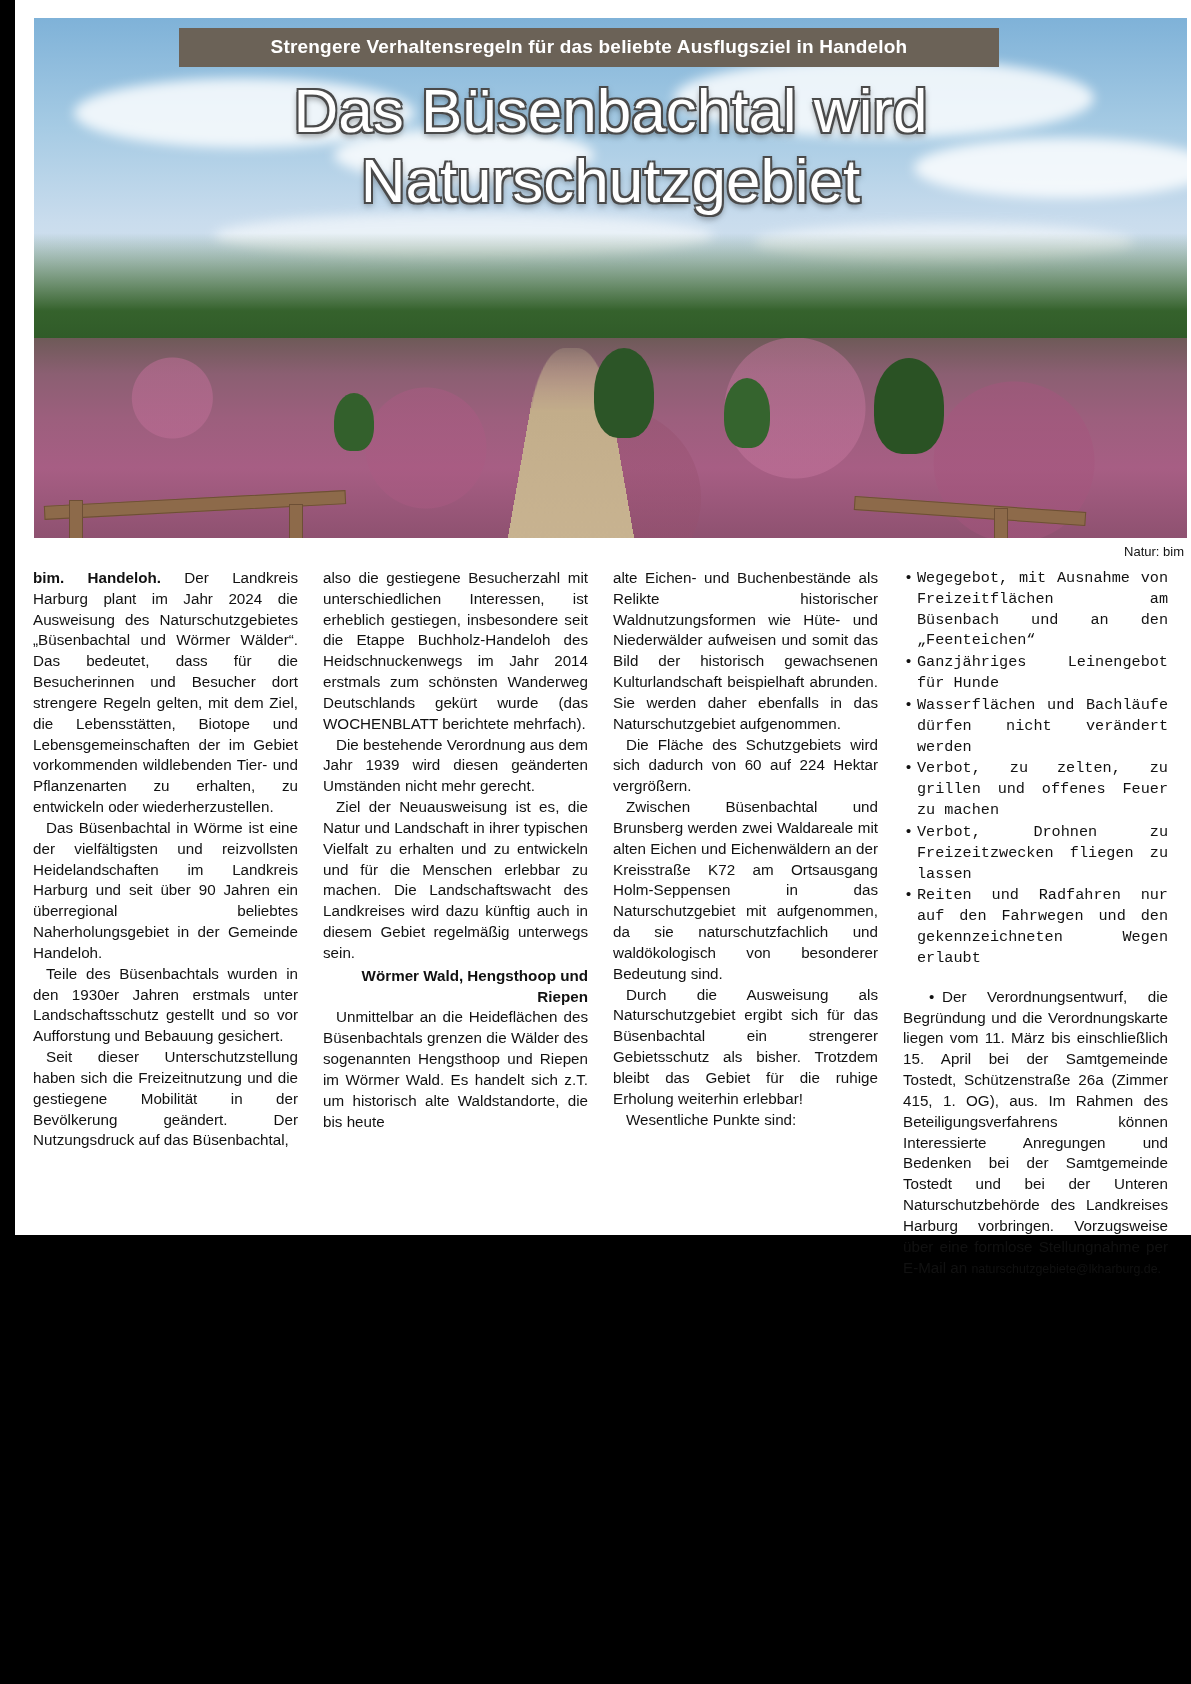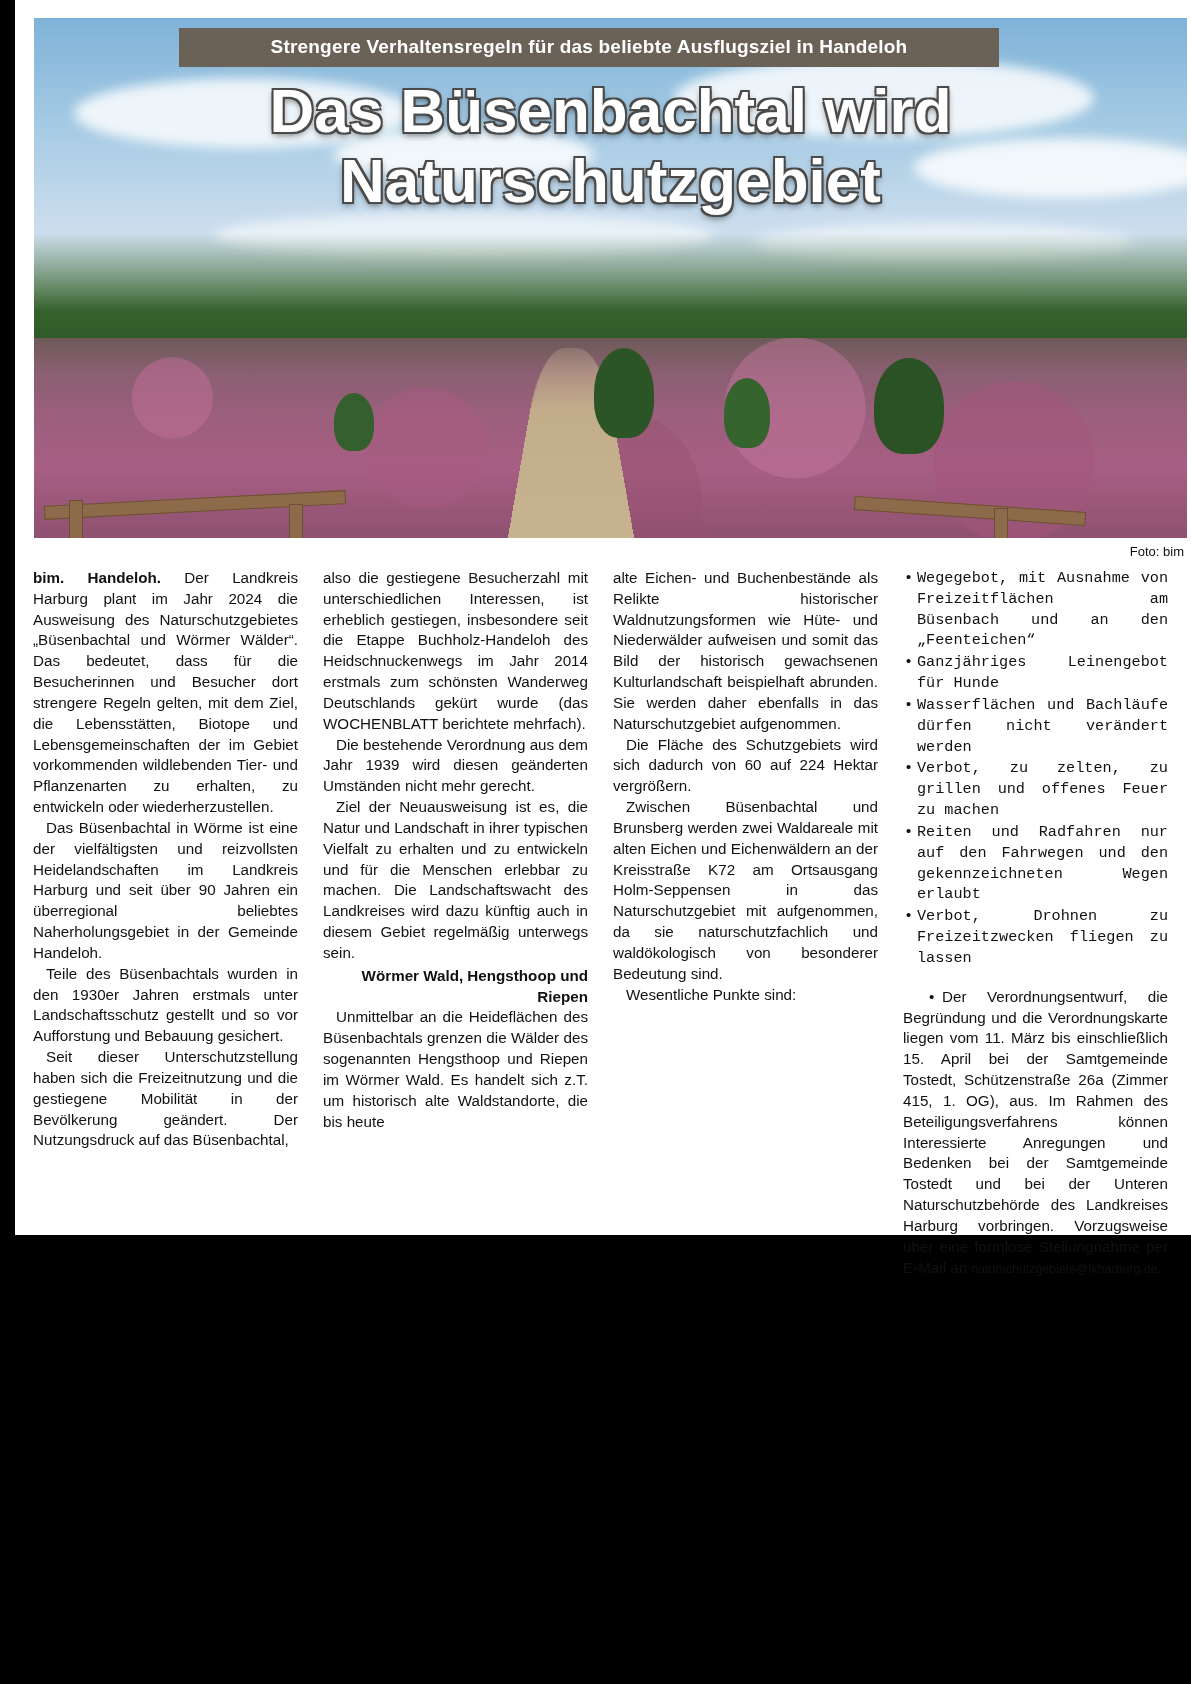--- a/index.html
+++ b/index.html
@@ -130,21 +130,21 @@
     box-sizing: border-box;
     z-index: 5;
   }
   .headline {
     position: absolute;
     left: 0; top: 58px;
     width: 100%;
     text-align: center;
     z-index: 5;
     color: #ffffff;
-    font-weight: bold;
+    font-weight: normal;
     font-size: 62px;
     line-height: 1.13;
     text-shadow:
       2px 2px 0 #4a4a4a, -2px 2px 0 #4a4a4a, 2px -2px 0 #4a4a4a, -2px -2px 0 #4a4a4a,
       0 3px 7px rgba(0,0,0,.55);
   }
   .headline .l2 { display: block; }
 
   .photo-credit {
     position: absolute;
@@ -233,21 +233,21 @@
       <div class="fence fp fp2"></div>
       <div class="fence fp fp3"></div>
 
       <div class="kicker">Strengere Verhaltensregeln für das beliebte Ausflugsziel in Handeloh</div>
       <div class="headline">
         <span class="l1">Das Büsenbachtal wird</span>
         <span class="l2">Naturschutzgebiet</span>
       </div>
     </div>
 
-    <div class="photo-credit">Foto: bim</div>
+    <div class="photo-credit">Natur: bim</div>
 
     <div class="columns">
 
       <div class="col">
         <p class="first"><span class="lead">bim. Handeloh.</span><span> Der Landkreis Harburg plant im Jahr 2024 die Ausweisung des Naturschutzgebietes „Büsenbachtal und Wörmer Wälder“. Das bedeutet, dass für die Besucherinnen und Besucher dort strengere Regeln gelten, mit dem Ziel, die Lebensstätten, Biotope und Lebensgemeinschaften der im Gebiet vorkommenden wildlebenden Tier- und Pflanzenarten zu erhalten, zu entwickeln oder wiederherzustellen.</span></p>
         <p>Das Büsenbachtal in Wörme ist eine der vielfältigsten und reizvollsten Heidelandschaften im Landkreis Harburg und seit über 90 Jahren ein überregional beliebtes Naherholungsgebiet in der Gemeinde Handeloh.</p>
         <p>Teile des Büsenbachtals wurden in den 1930er Jahren erstmals unter Landschaftsschutz gestellt und so vor Aufforstung und Bebauung gesichert.</p>
         <p>Seit dieser Unterschutzstellung haben sich die Freizeitnutzung und die gestiegene Mobilität in der Bevölkerung geändert. Der Nutzungsdruck auf das Büsenbachtal,</p>
       </div>
 
@@ -256,31 +256,32 @@
         <p>Die bestehende Verordnung aus dem Jahr 1939 wird diesen geänderten Umständen nicht mehr gerecht.</p>
         <p>Ziel der Neuausweisung ist es, die Natur und Landschaft in ihrer typischen Vielfalt zu erhalten und zu entwickeln und für die Menschen erlebbar zu machen. Die Landschaftswacht des Landkreises wird dazu künftig auch in diesem Gebiet regelmäßig unterwegs sein.</p>
         <p class="subhead">Wörmer Wald, Hengsthoop und Riepen</p>
         <p>Unmittelbar an die Heideflächen des Büsenbachtals grenzen die Wälder des sogenannten Hengsthoop und Riepen im Wörmer Wald. Es handelt sich z.T. um historisch alte Waldstandorte, die bis heute</p>
       </div>
 
       <div class="col">
         <p class="first">alte Eichen- und Buchenbestände als Relikte historischer Waldnutzungsformen wie Hüte- und Niederwälder aufweisen und somit das Bild der historisch gewachsenen Kulturlandschaft beispielhaft abrunden. Sie werden daher ebenfalls in das Naturschutzgebiet aufgenommen.</p>
         <p>Die Fläche des Schutzgebiets wird sich dadurch von 60 auf 224 Hektar vergrößern.</p>
         <p>Zwischen Büsenbachtal und Brunsberg werden zwei Waldareale mit alten Eichen und Eichenwäldern an der Kreisstraße K72 am Ortsausgang Holm-Seppensen in das Naturschutzgebiet mit aufgenommen, da sie naturschutzfachlich und waldökologisch von besonderer Bedeutung sind.</p>
+        <p>Durch die Ausweisung als Naturschutzgebiet ergibt sich für das Büsenbachtal ein strengerer Gebietsschutz als bisher. Trotzdem bleibt das Gebiet für die ruhige Erholung weiterhin erlebbar!</p>
         <p>Wesentliche Punkte sind:</p>
       </div>
 
       <div class="col">
         <ul class="bullets">
           <li>Wegegebot, mit Ausnahme von Freizeitflächen am Büsenbach und an den „Feenteichen“</li>
           <li>Ganzjähriges Leinengebot für Hunde</li>
           <li>Wasserflächen und Bachläufe dürfen nicht verändert werden</li>
           <li>Verbot, zu zelten, zu grillen und offenes Feuer zu machen</li>
+          <li>Verbot, Drohnen zu Freizeitzwecken fliegen zu lassen</li>
           <li>Reiten und Radfahren nur auf den Fahrwegen und den gekennzeichneten Wegen erlaubt</li>
-          <li>Verbot, Drohnen zu Freizeitzwecken fliegen zu lassen</li>
         </ul>
         <div class="gap"></div>
         <p class="dotlead"><span class="dot">•</span><span>Der Verordnungsentwurf, die Begründung und die Verordnungskarte liegen vom 11. März bis einschließlich 15. April bei der Samtgemeinde Tostedt, Schützenstraße 26a (Zimmer 415, 1. OG), aus. Im Rahmen des Beteiligungsverfahrens können Interessierte Anregungen und Bedenken bei der Samtgemeinde Tostedt und bei der Unteren Naturschutzbehörde des Landkreises Harburg vorbringen. Vorzugsweise über eine formlose Stellungnahme per E-Mail an </span><span class="email">naturschutzgebiete@lkharburg.de.</span></p>
       </div>
 
     </div>
   </div>
 </div>
 
 </body></html>

